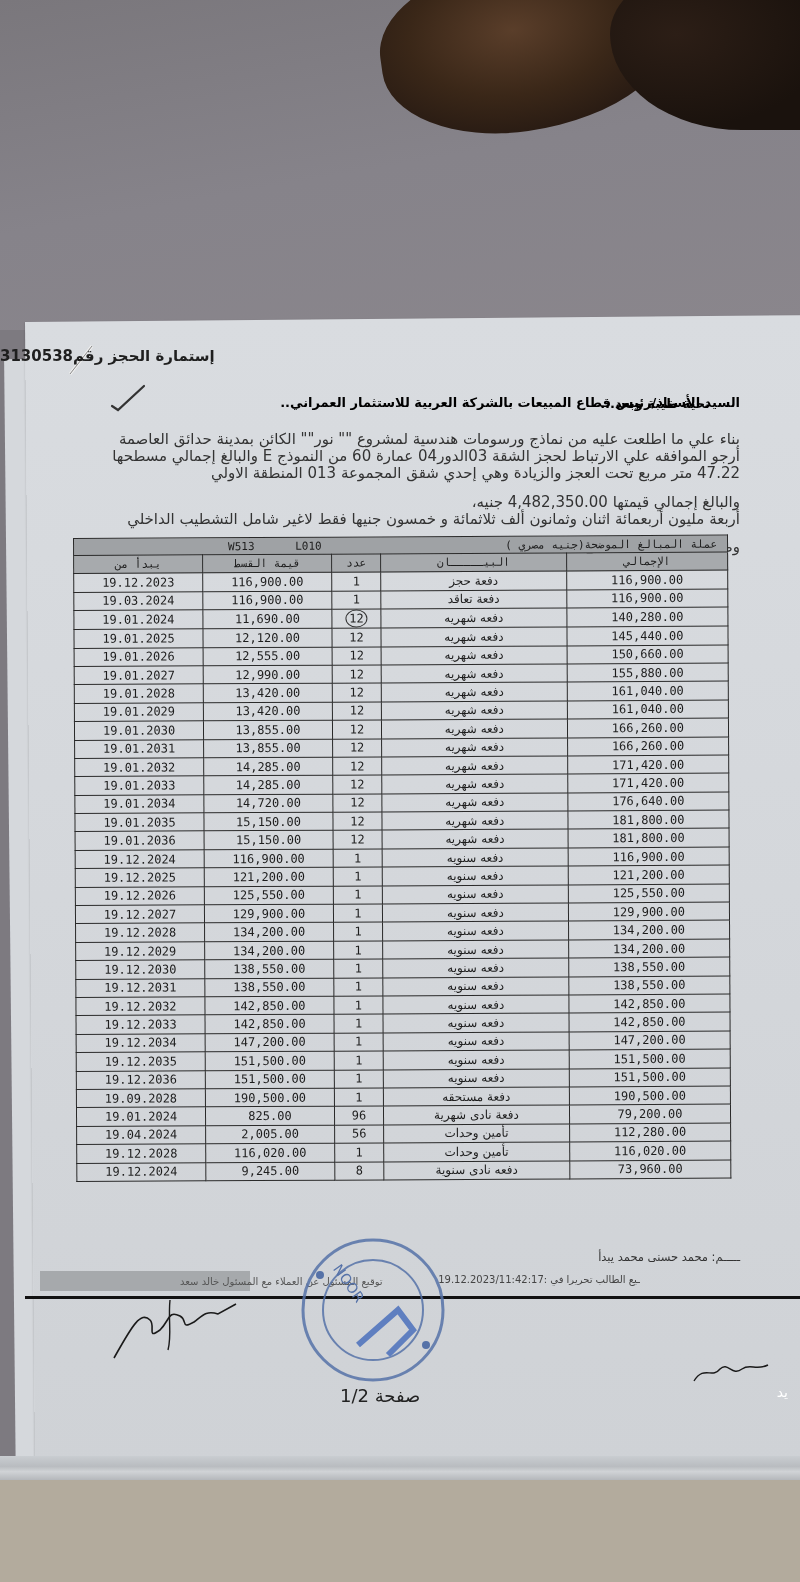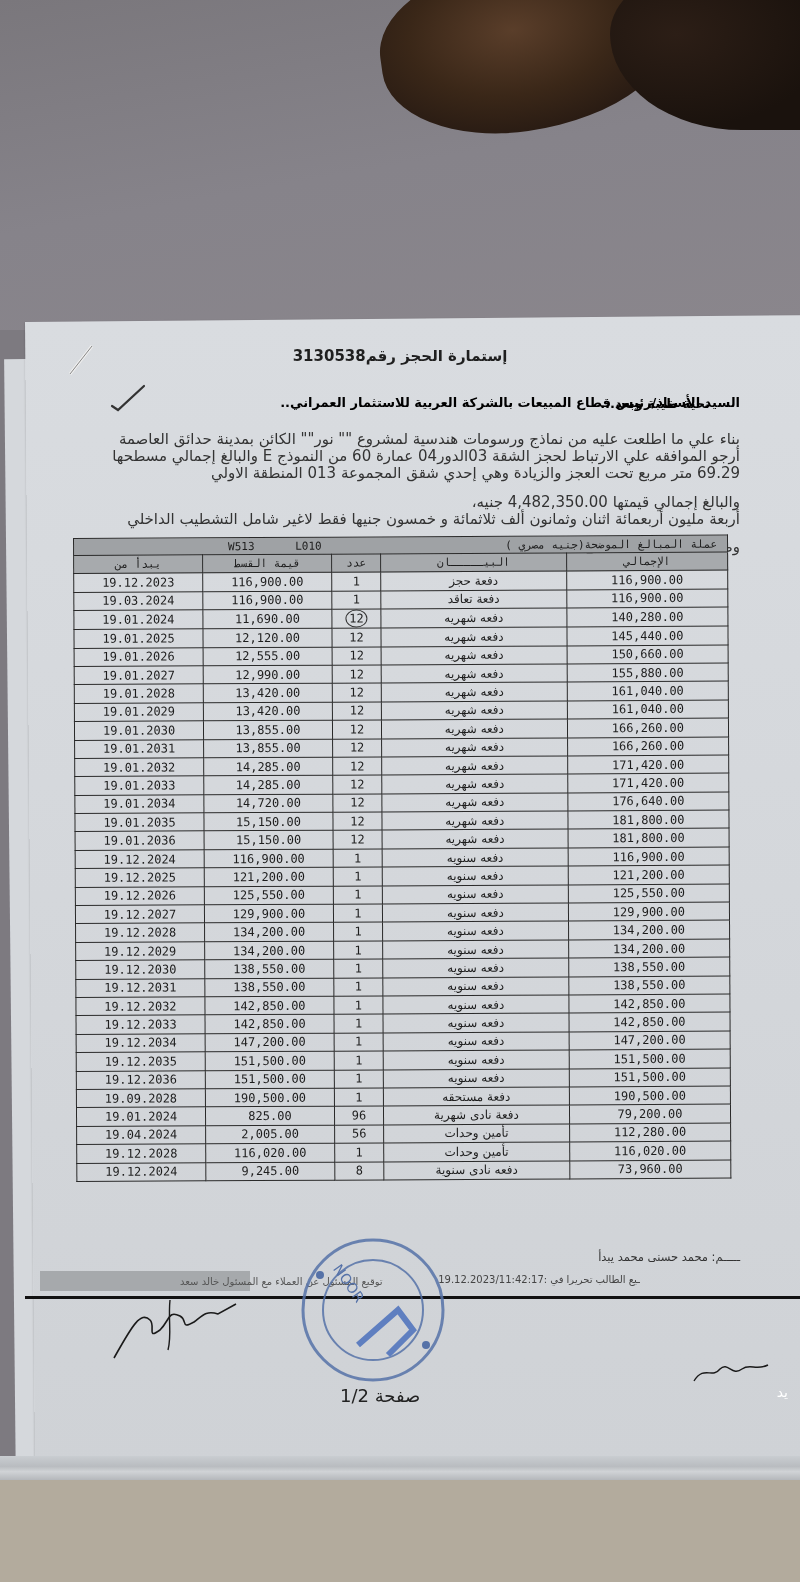--- a/index.html
+++ b/index.html
@@ -46,21 +46,21 @@
   }
   .paper-edge {
     position:absolute; left:0; top:1456px; width:800px; height:26px;
     background:linear-gradient(180deg,#c9cdd1,#b9bcc0 40%,#d0d3d6 60%,#aeb1b5);
   }
   .doc {
     position:absolute; left:0; top:0; width:800px; height:1582px;
     direction:rtl; color:#222;
   }
   .title {
-    position:absolute; top:347px; left:0; width:800px; text-align:center;
+    position:absolute; top:347px; left:0; width:800px; text-align:left;
     font-size:15px; font-weight:bold; color:#1f1f1f; letter-spacing:0.5px;
   }
   .line {
     position:absolute; right:60px; font-size:15px; color:#333; white-space:nowrap;
   }
   .line.bold { font-size:13px; font-weight:bold; color:#000000;text-align:right; }
   .check {
     position:absolute; left:108px; top:382px; width:40px; height:30px;
   }
   .pen-mark {
@@ -130,21 +130,21 @@
   <div class="title">إستمارة الحجز رقم3130538</div>
 
   <svg class="check" viewBox="0 0 40 30">
     <path d="M4 24 L10 28 L36 4" stroke="#333" stroke-width="2.2" fill="none" stroke-linecap="round"></path>
   </svg>
 
   <div class="line bold" style="top:395px;">السيد الأستاذ/رئيس قطاع المبيعات بالشركة العربية للاستثمار العمراني..</div>
   <div class="line bold" style="top:396px; right:90px;">تحية طيبة وبعد...</div>
   <div class="line" style="top:430px;">بناء علي ما اطلعت عليه من نماذج ورسومات هندسية لمشروع "" نور"" الكائن بمدينة حدائق العاصمة</div>
   <div class="line" style="top:447px;">أرجو الموافقه علي الارتباط لحجز الشقة 03الدور04 عمارة 60 من النموذج E والبالغ إجمالي مسطحها</div>
-  <div class="line" style="top:464px;">69.29 متر مربع تحت العجز والزيادة وهي إحدي شقق المجموعة 013 المنطقة الاولي</div>
+  <div class="line" style="top:464px;">47.22 متر مربع تحت العجز والزيادة وهي إحدي شقق المجموعة 013 المنطقة الاولي</div>
 
   <div class="line" style="top:493px;">والبالغ إجمالي قيمتها 4,482,350.00 جنيه،</div>
   <div class="line" style="top:510px;margin-left:40px;">أربعة مليون أربعمائة اثنان وثمانون ألف ثلاثمائة و خمسون جنيها فقط لاغير شامل التشطيب الداخلي</div>
   <div class="line" style="top:526px;margin-top:12px;">وطبقا لنظام السداد الاتي...</div>
 
   <table class="sched">
     <tbody>
         <tr class="cur">
       <th colspan="5">
         <div class="cur-inner">

